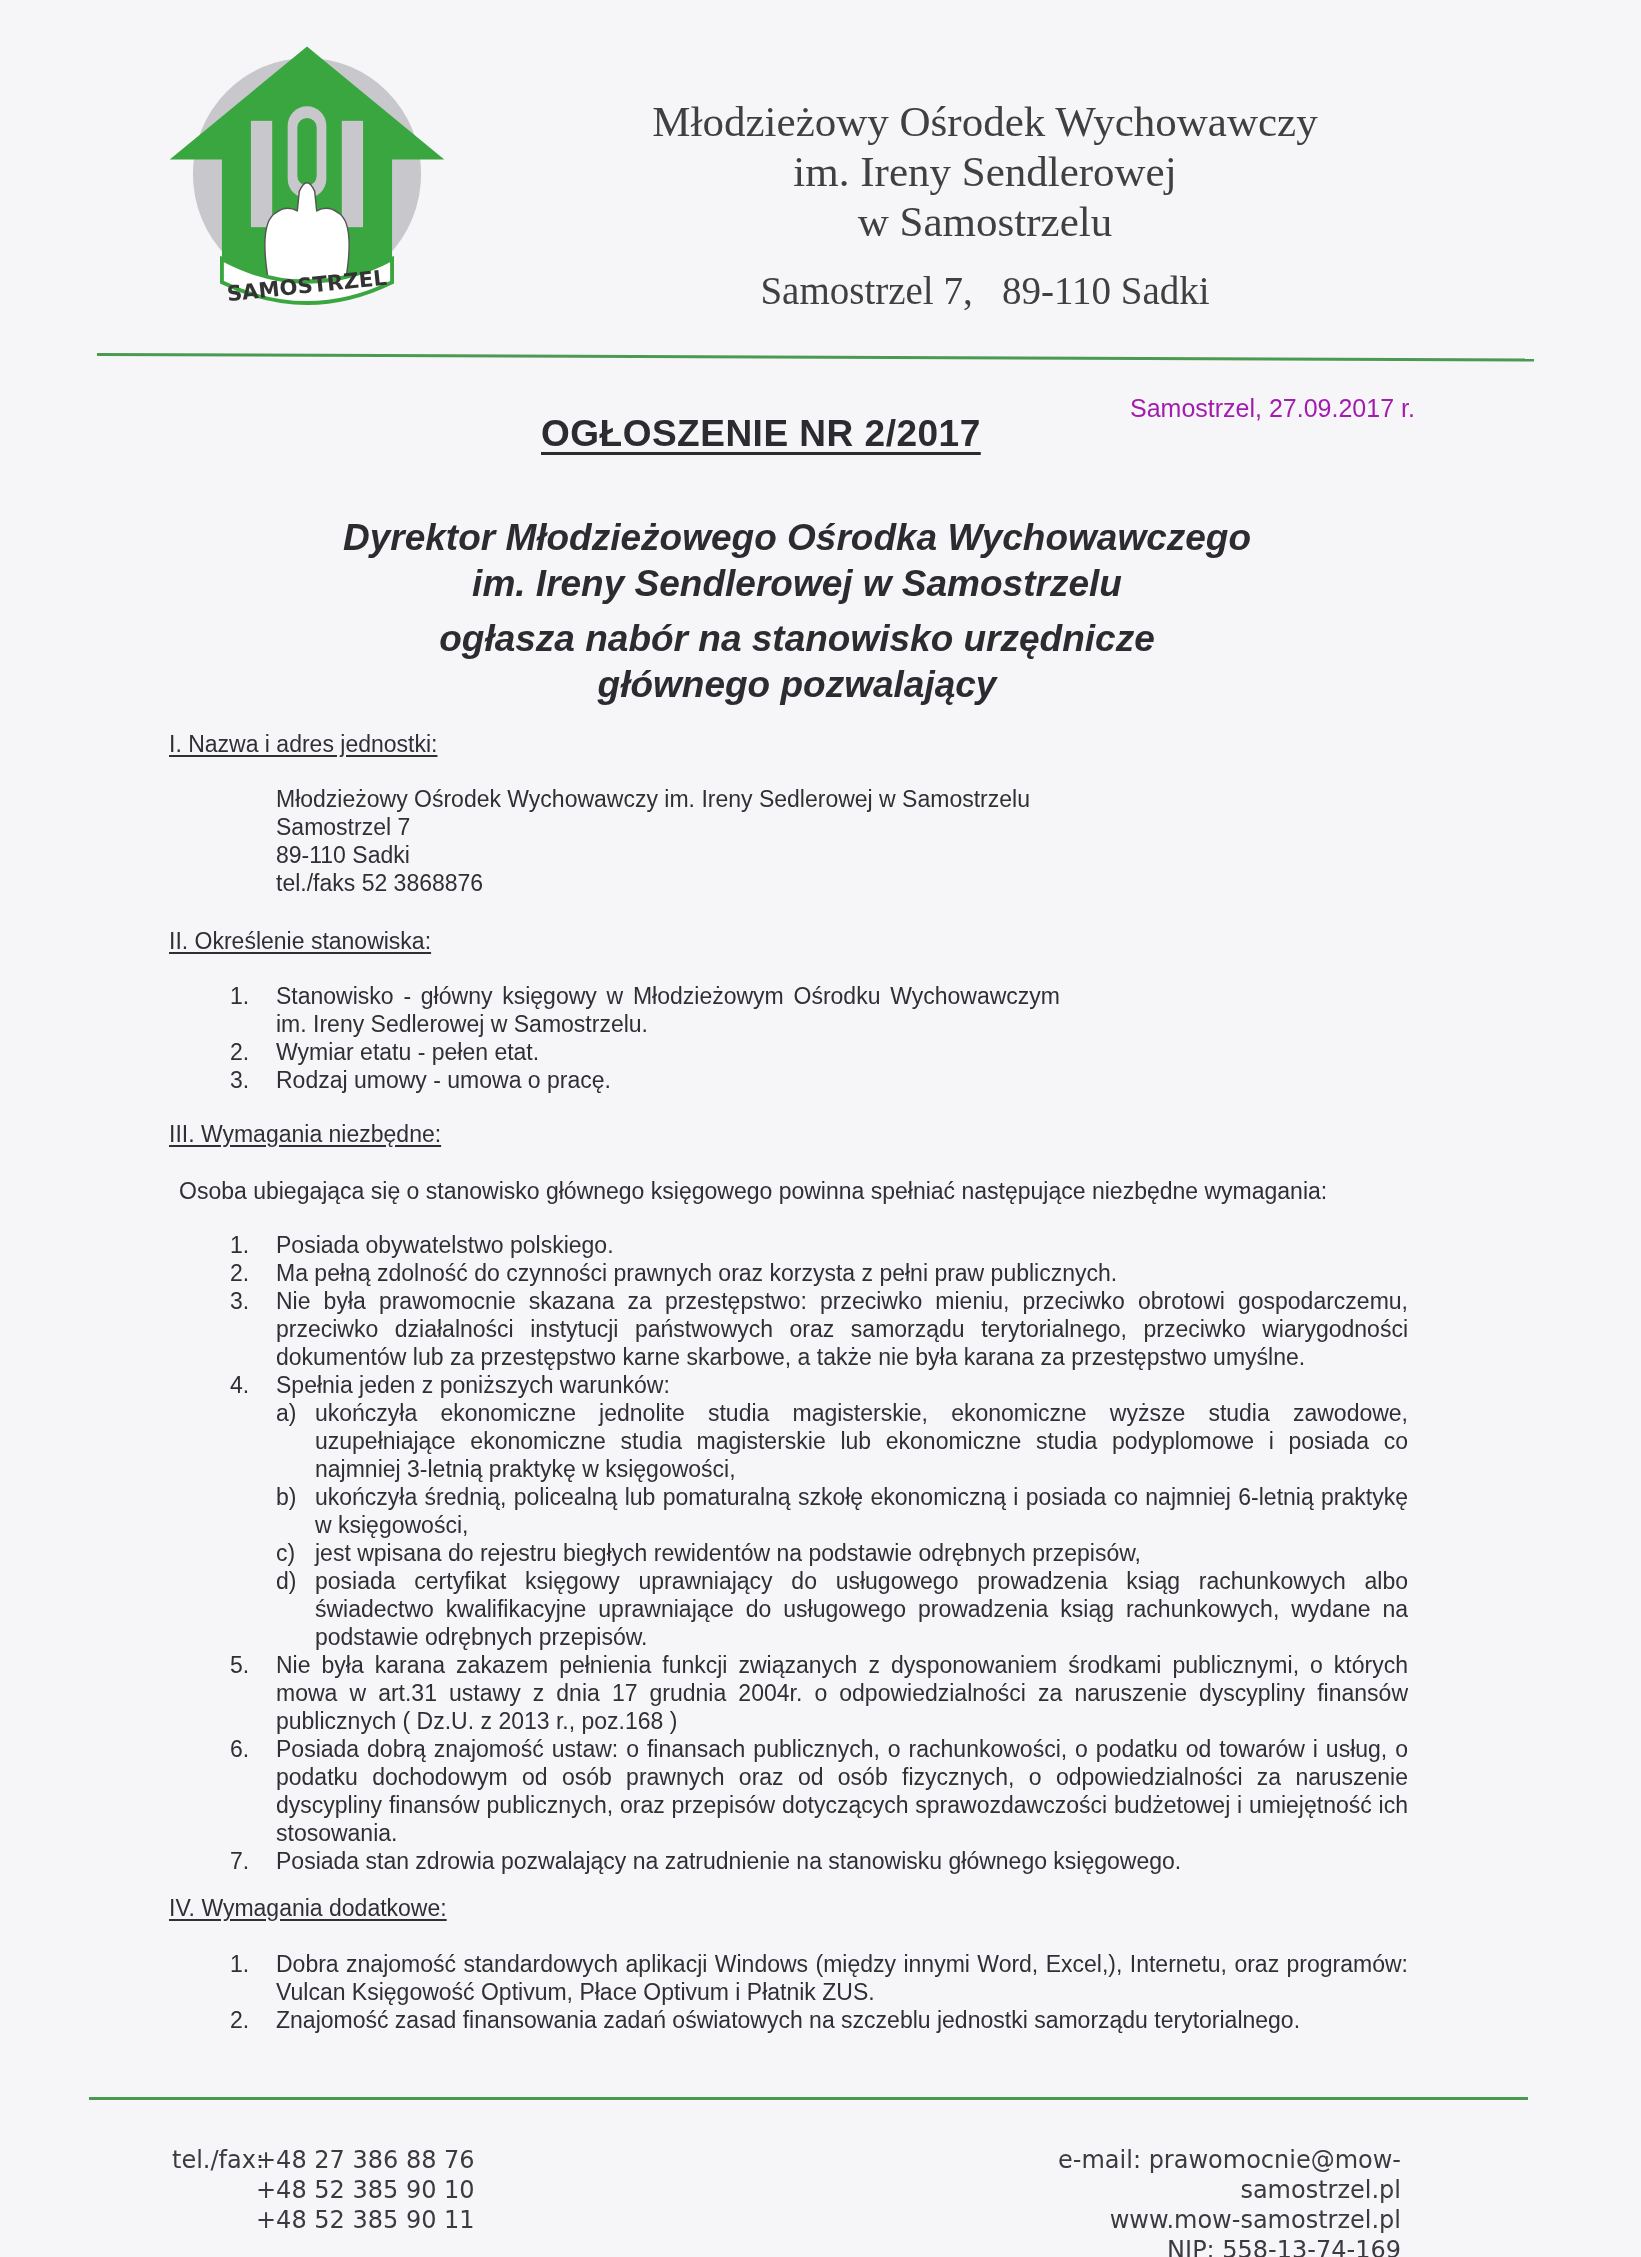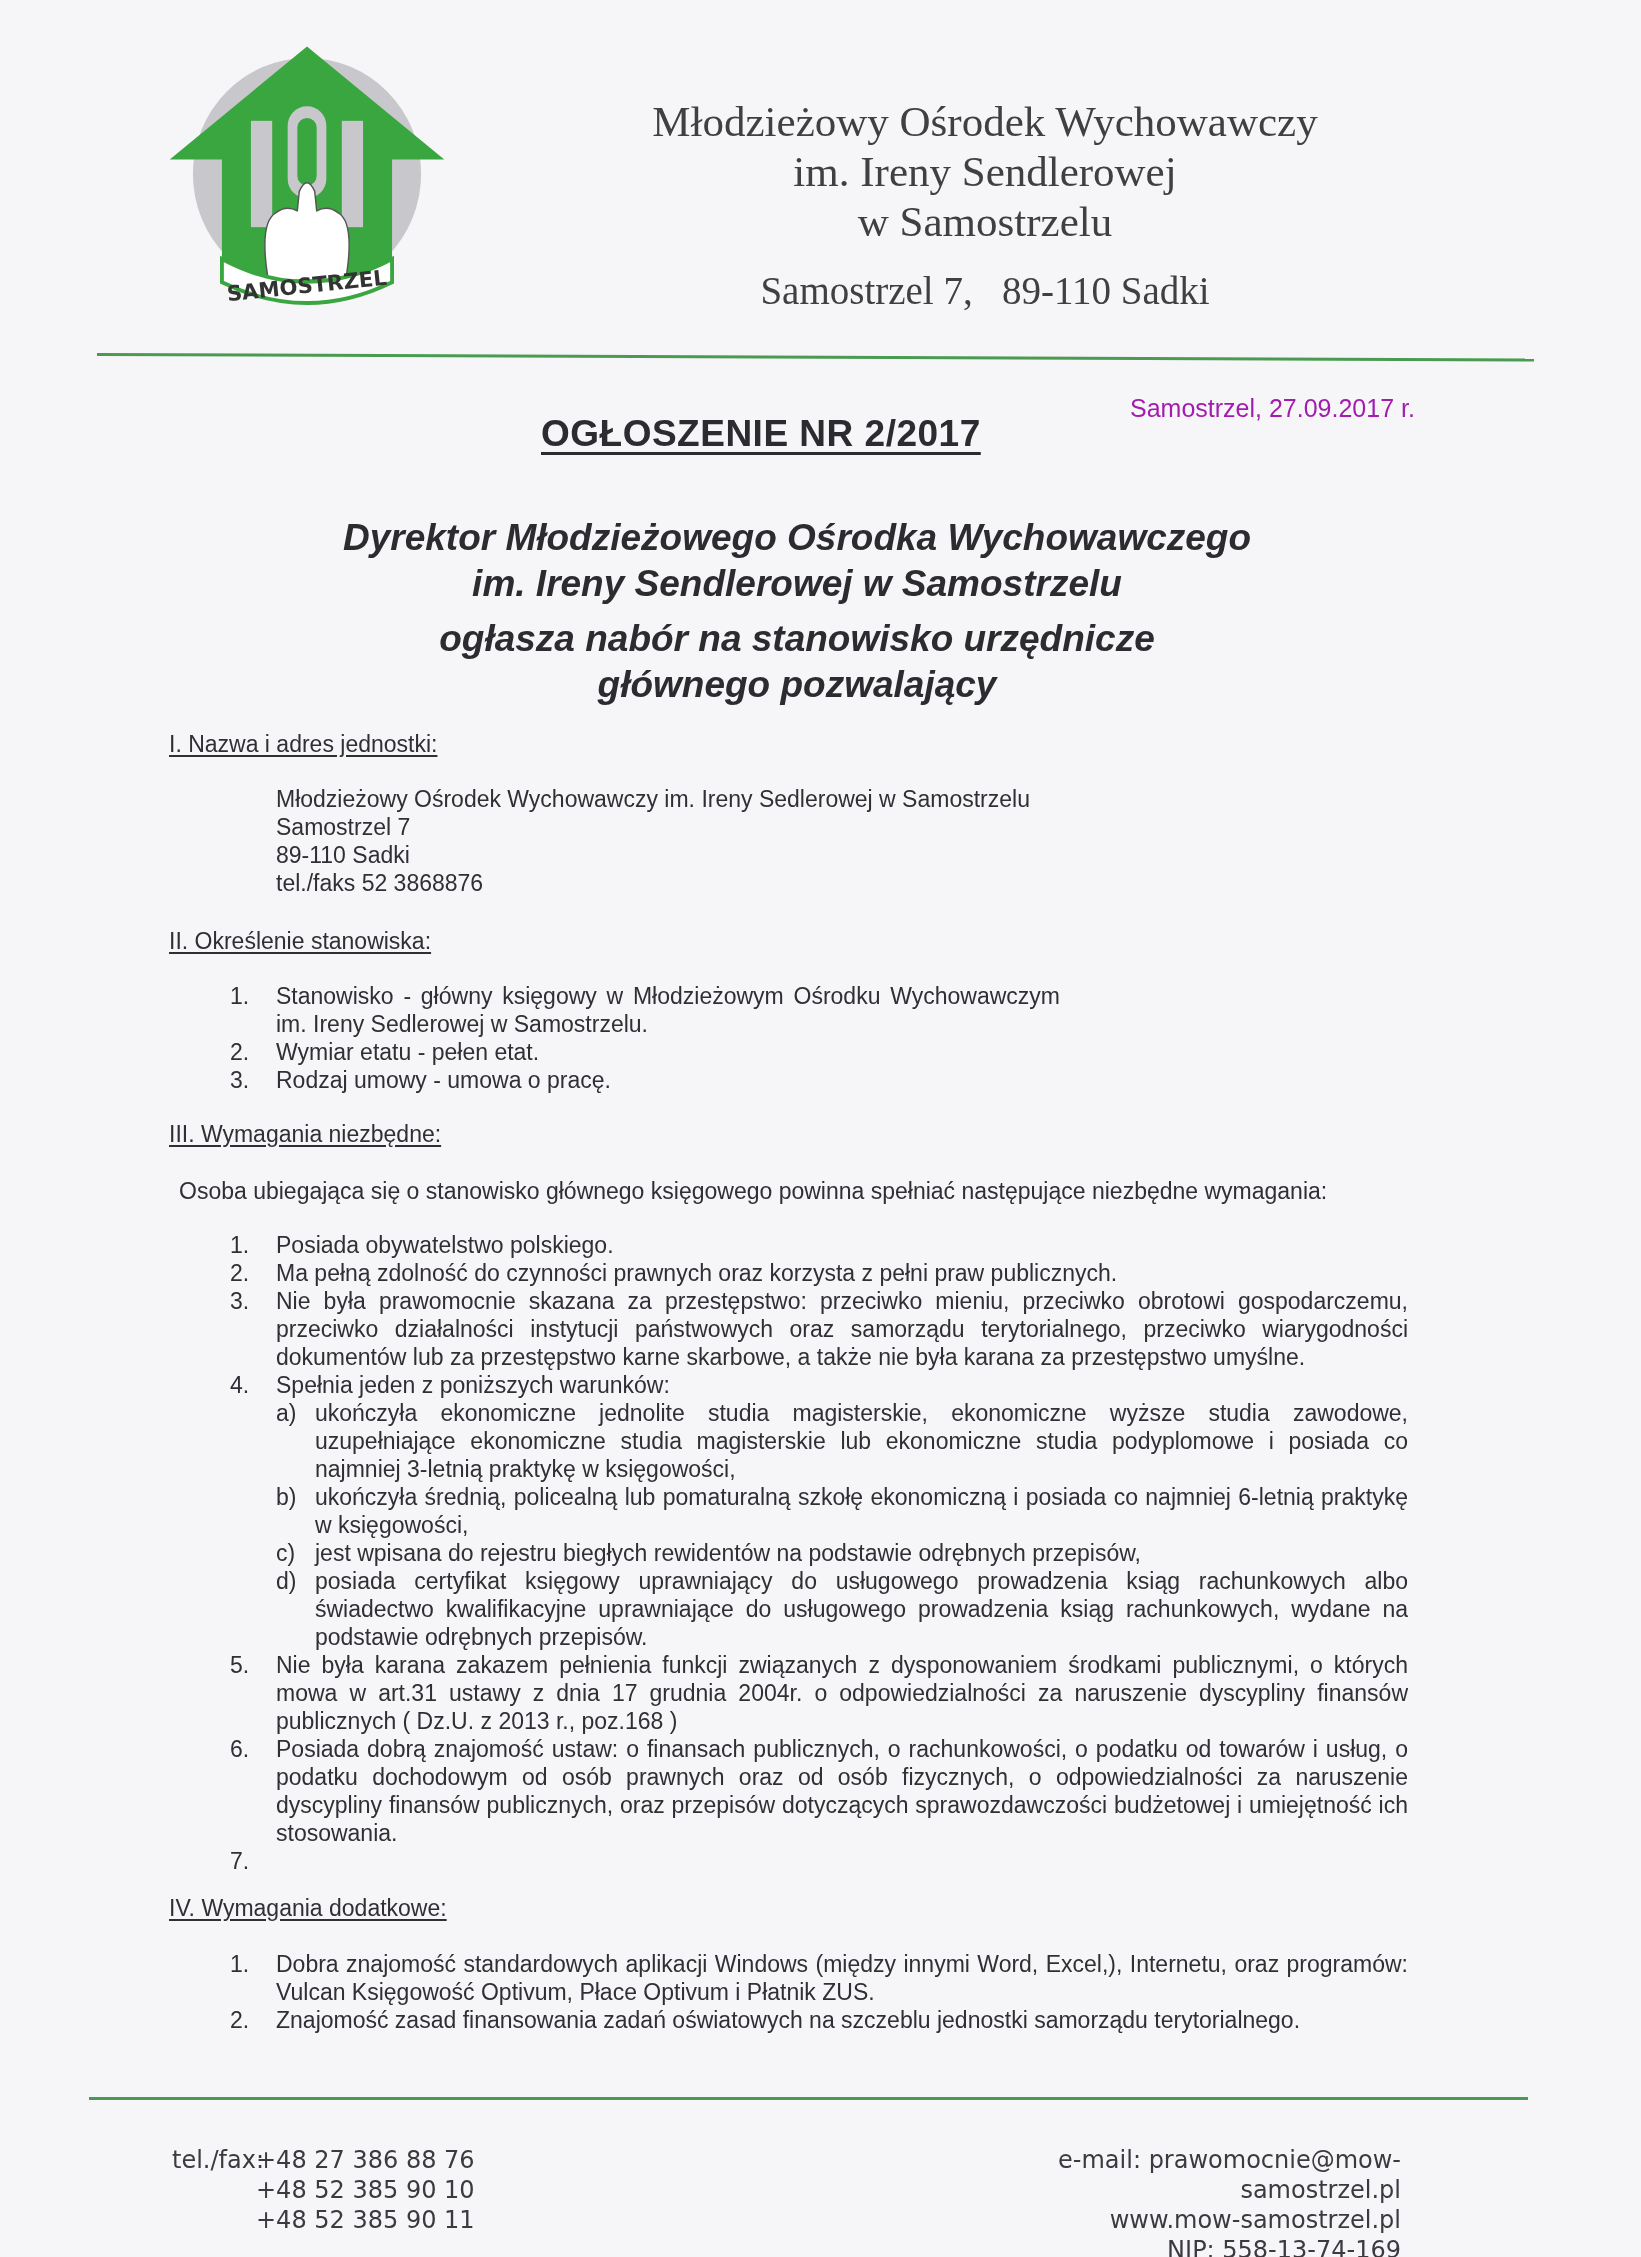--- a/index.html
+++ b/index.html
@@ -104,21 +104,21 @@
     <li><span class="num">4.</span><span>Spełnia jeden z poniższych warunków:</span>
       <ul class="sub">
         <li><span class="num">a)</span><span>ukończyła ekonomiczne jednolite studia magisterskie, ekonomiczne wyższe studia zawodowe, uzupełniające ekonomiczne studia magisterskie lub ekonomiczne studia podyplomowe i posiada co najmniej 3-letnią praktykę w księgowości,</span></li>
         <li><span class="num">b)</span><span>ukończyła średnią, policealną lub pomaturalną szkołę ekonomiczną i posiada co najmniej 6-letnią praktykę w księgowości,</span></li>
         <li><span class="num">c)</span><span>jest wpisana do rejestru biegłych rewidentów na podstawie odrębnych przepisów,</span></li>
         <li><span class="num">d)</span><span>posiada certyfikat księgowy uprawniający do usługowego prowadzenia ksiąg rachunkowych albo świadectwo kwalifikacyjne uprawniające do usługowego prowadzenia ksiąg rachunkowych, wydane na podstawie odrębnych przepisów.</span></li>
       </ul>
     </li>
     <li><span class="num">5.</span><span>Nie była karana zakazem pełnienia funkcji związanych z dysponowaniem środkami publicznymi, o których mowa w art.31 ustawy z dnia 17 grudnia 2004r. o odpowiedzialności za naruszenie dyscypliny finansów publicznych ( Dz.U. z 2013 r., poz.168 )</span></li>
     <li><span class="num">6.</span><span>Posiada dobrą znajomość ustaw: o finansach publicznych, o rachunkowości, o podatku od towarów i usług, o podatku dochodowym od osób prawnych oraz od osób fizycznych, o odpowiedzialności za naruszenie dyscypliny finansów publicznych,  oraz przepisów dotyczących sprawozdawczości budżetowej i umiejętność ich stosowania.</span></li>
-    <li><span class="num">7.</span></li>
+    <li><span class="num">7.</span><span>Posiada stan zdrowia pozwalający na zatrudnienie na stanowisku głównego księgowego.</span></li>
   </ol>
 
   <div class="sec body" style="top:1894px;">IV. Wymagania dodatkowe:</div>
   <ol class="req block body" style="left:230px; top:1950px; width:1178px;">
     <li><span class="num">1.</span><span>Dobra znajomość standardowych aplikacji Windows (między innymi Word, Excel,), Internetu, oraz programów: Vulcan  Księgowość Optivum, Płace Optivum i Płatnik ZUS.</span></li>
     <li><span class="num">2.</span><span>Znajomość zasad finansowania zadań oświatowych na szczeblu jednostki samorządu terytorialnego.</span></li>
   </ol>
 
   <div class="hr-bot"></div>
   <div class="foot foot-left">

